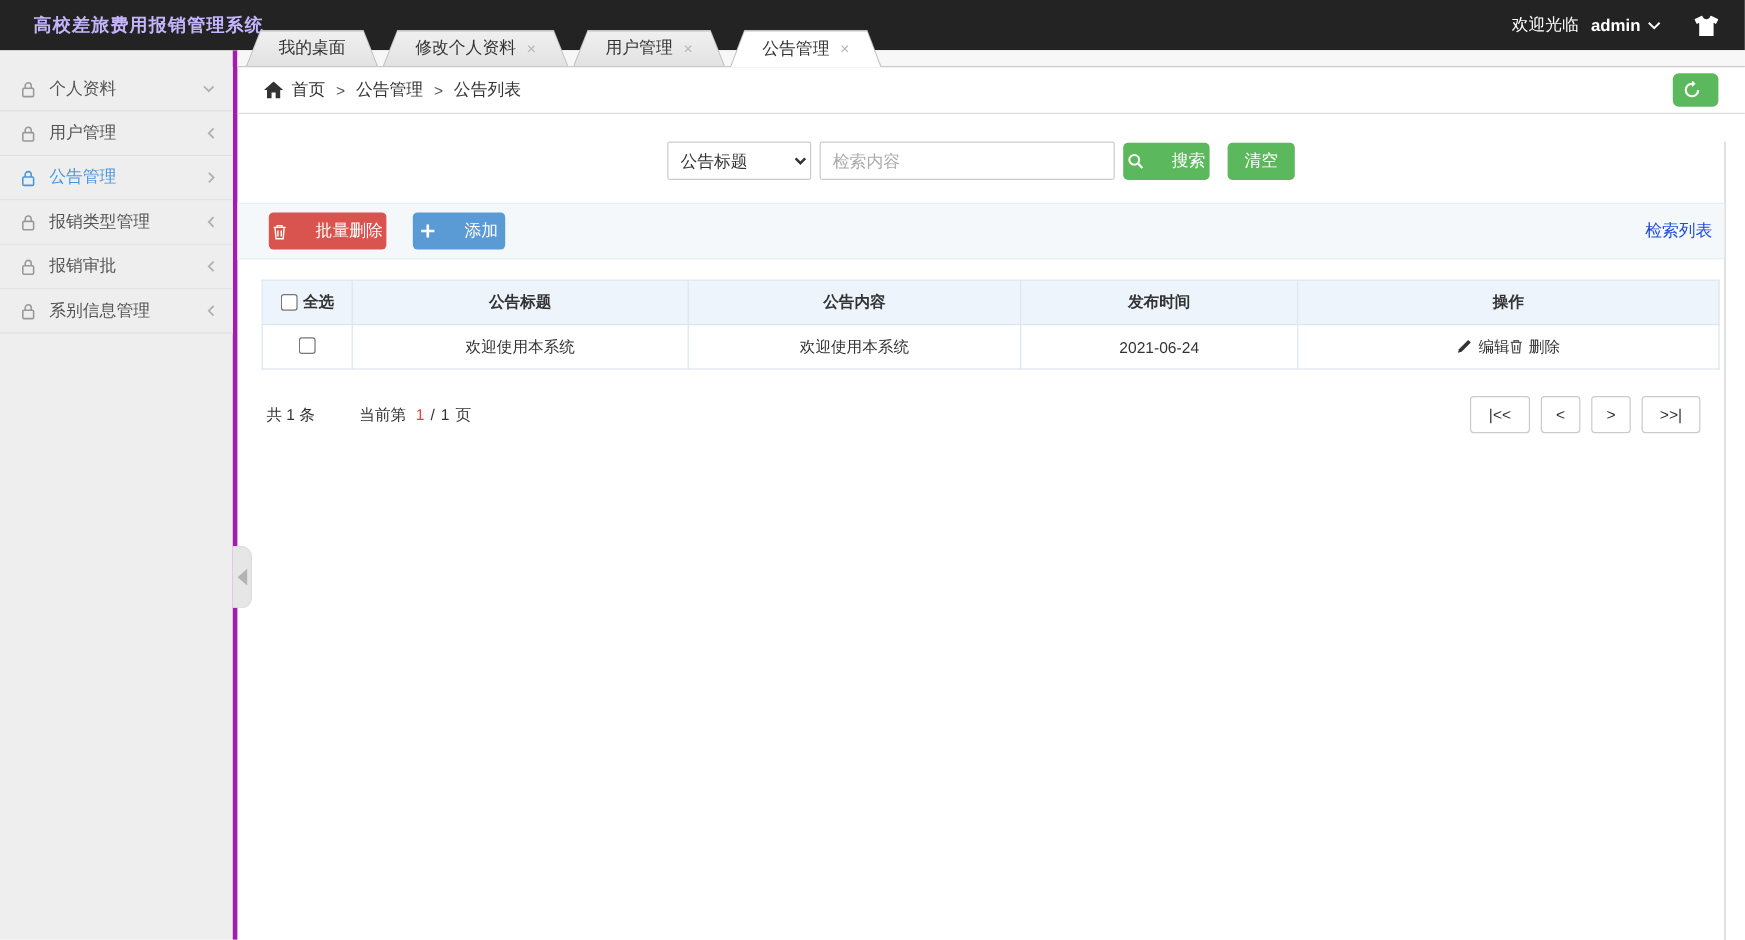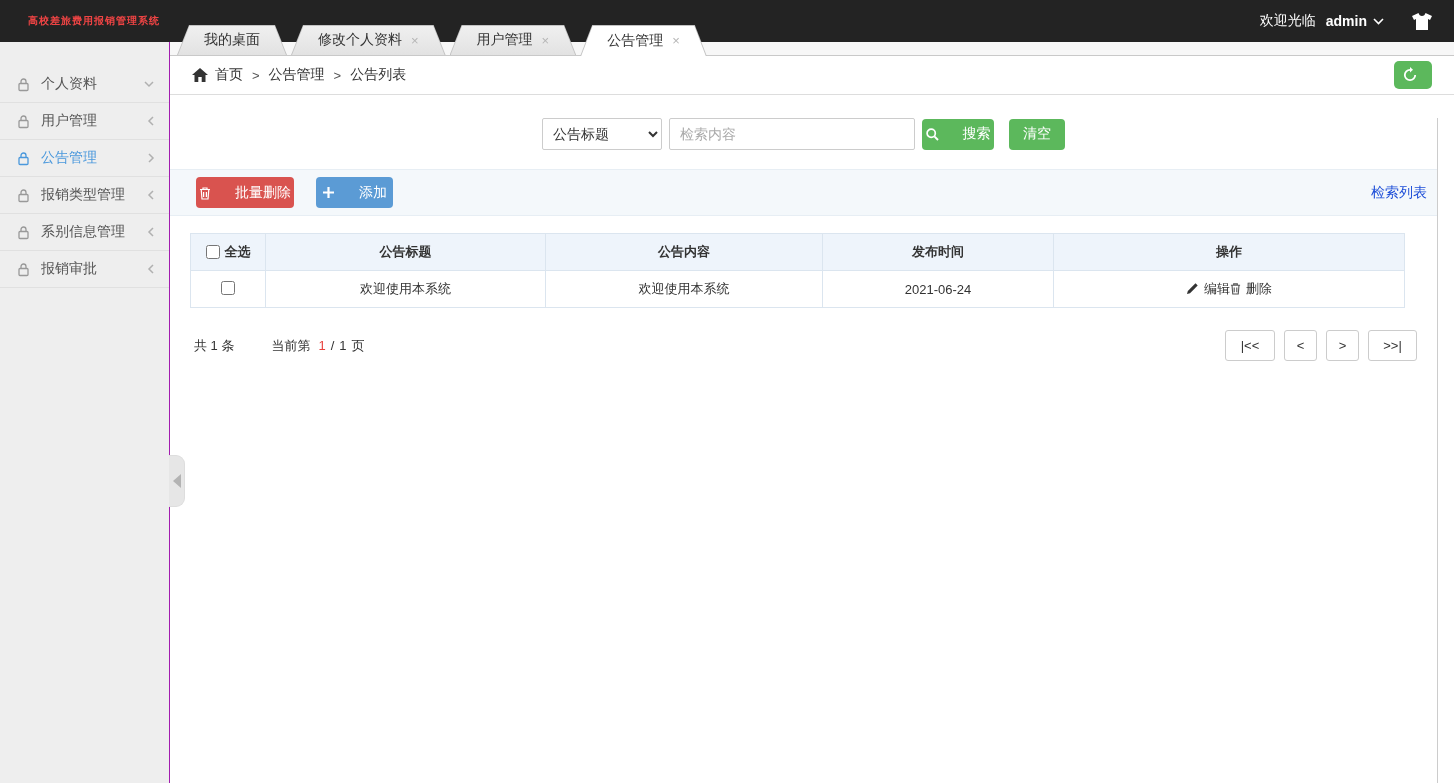--- a/index.html
+++ b/index.html
@@ -3,31 +3,31 @@
 <meta charset="utf-8">
 <style>
   * { margin:0; padding:0; box-sizing:border-box; }
   html,body { width:1454px; height:783px; overflow:hidden; background:#fff;
     font-family:"Liberation Sans","DejaVu Sans",sans-serif; }
 
   
   .topbar { position:absolute; left:0; top:0; width:1454px; height:42px;
     background:#232323; display:flex; align-items:center; justify-content:space-between;
     padding:0 22px 0 28px; }
-  .topbar-title { color:#ef4444; font-size:10px; font-weight:bold; letter-spacing:1px; }
+  .topbar-title { color:#c4b5fd; font-size:15px; font-weight:bold; letter-spacing:1px; }
   .topbar-right { display:flex; align-items:center; gap:10px; color:#fff; font-size:14px; }
   .topbar-right .user { font-weight:bold; display:flex; align-items:center; gap:6px; cursor:pointer; }
   .shirt-btn { margin-left:18px; display:flex; align-items:center; cursor:pointer; }
 
   
   .layout { position:absolute; top:42px; left:0; width:1454px; height:741px; display:flex; }
 
   
-  .sidebar { position:relative; width:170px; height:100%; background:#eee;
-    border-right:1px solid #a21caf; padding-top:24px; }
+  .sidebar { position:relative; width:198px; height:100%; background:#eee;
+    border-right:4px solid #a21caf; padding-top:14px; }
   .side-item { height:37px; display:flex; align-items:center; gap:10px;
     padding:0 14px 0 16px; border-bottom:1px solid #e0e0e0; font-size:14px;
     color:#555; cursor:pointer; background:#eee; }
   .side-item .lbl { flex:1; }
   .side-item.active { color:#4a98dc; }
   .side-item.active svg.lock { stroke:#4a98dc; }
   svg.lock { stroke:#999; fill:none; stroke-width:1.3; }
   svg.chev { stroke:#b0b0b0; fill:none; stroke-width:1.5; }
 
   .collapse-handle { position:absolute; top:413px; right:-16px; width:16px; height:52px;
@@ -182,32 +182,32 @@
       <svg class="chev" width="8" height="12" viewBox="0 0 8 12">
           <polyline points="6,2 2,6 6,10"></polyline>
         </svg>
     </div>
 
     <div class="side-item">
       <svg class="lock" width="15" height="15" viewBox="0 0 15 15">
           <rect x="3" y="6.5" width="9" height="7" rx="1"></rect>
           <path d="M5 6.5 V4.5 a2.5 2.5 0 0 1 5 0 V6.5"></path>
         </svg>
+      <span class="lbl">报销审批</span>
+      <svg class="chev" width="8" height="12" viewBox="0 0 8 12">
+          <polyline points="6,2 2,6 6,10"></polyline>
+        </svg>
+    </div>
+
+    <div class="side-item">
+      <svg class="lock" width="15" height="15" viewBox="0 0 15 15">
+          <rect x="3" y="6.5" width="9" height="7" rx="1"></rect>
+          <path d="M5 6.5 V4.5 a2.5 2.5 0 0 1 5 0 V6.5"></path>
+        </svg>
       <span class="lbl">系别信息管理</span>
-      <svg class="chev" width="8" height="12" viewBox="0 0 8 12">
-          <polyline points="6,2 2,6 6,10"></polyline>
-        </svg>
-    </div>
-
-    <div class="side-item">
-      <svg class="lock" width="15" height="15" viewBox="0 0 15 15">
-          <rect x="3" y="6.5" width="9" height="7" rx="1"></rect>
-          <path d="M5 6.5 V4.5 a2.5 2.5 0 0 1 5 0 V6.5"></path>
-        </svg>
-      <span class="lbl">报销审批</span>
       <svg class="chev" width="8" height="12" viewBox="0 0 8 12">
           <polyline points="6,2 2,6 6,10"></polyline>
         </svg>
     </div>
 
     <div class="collapse-handle">
       <span class="tri"></span>
     </div>
   </aside>
 

